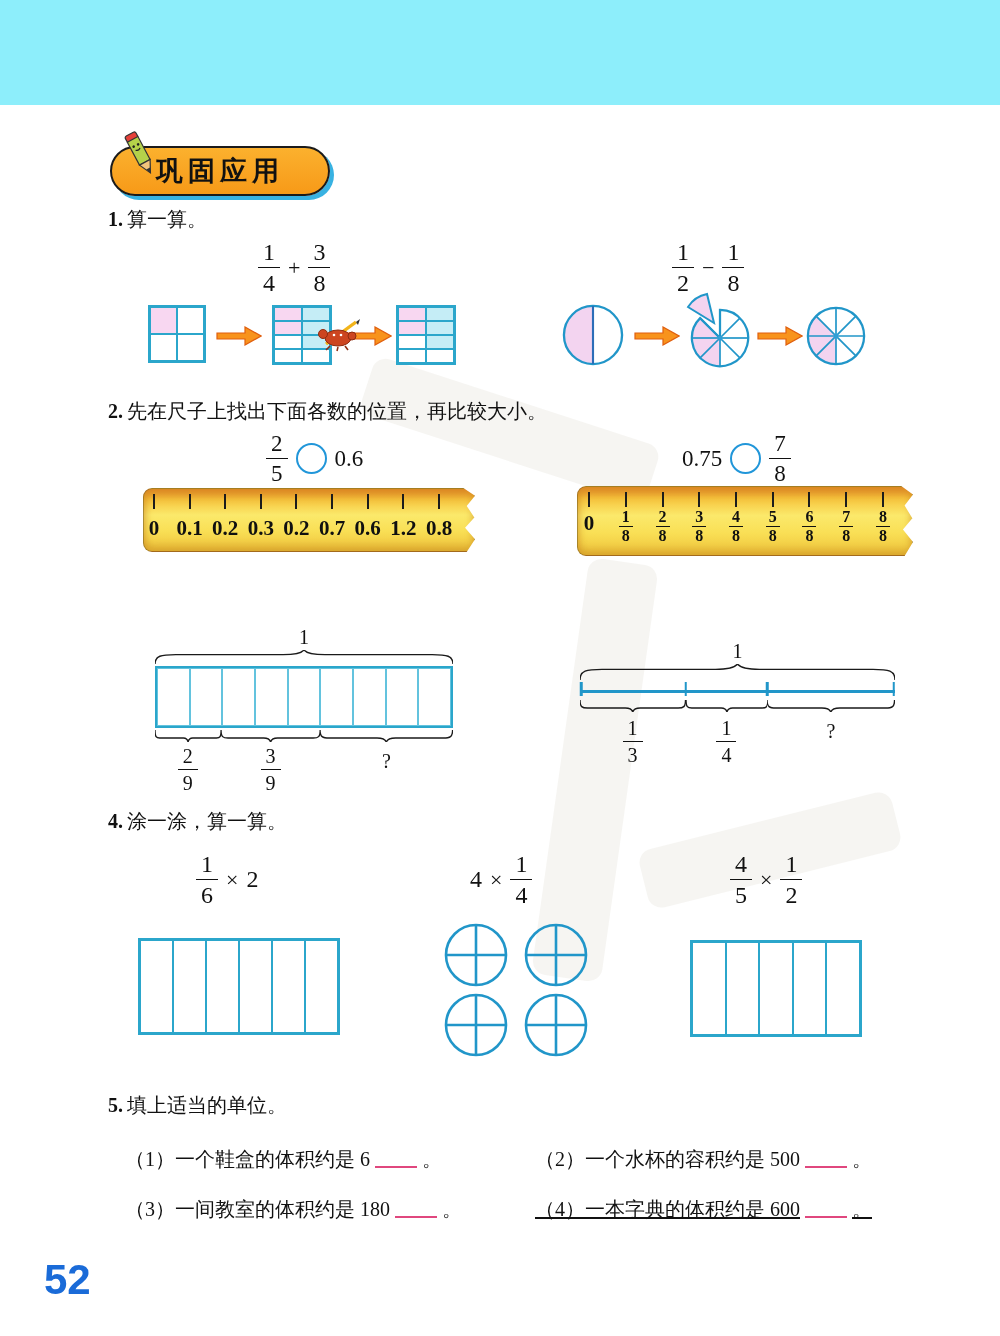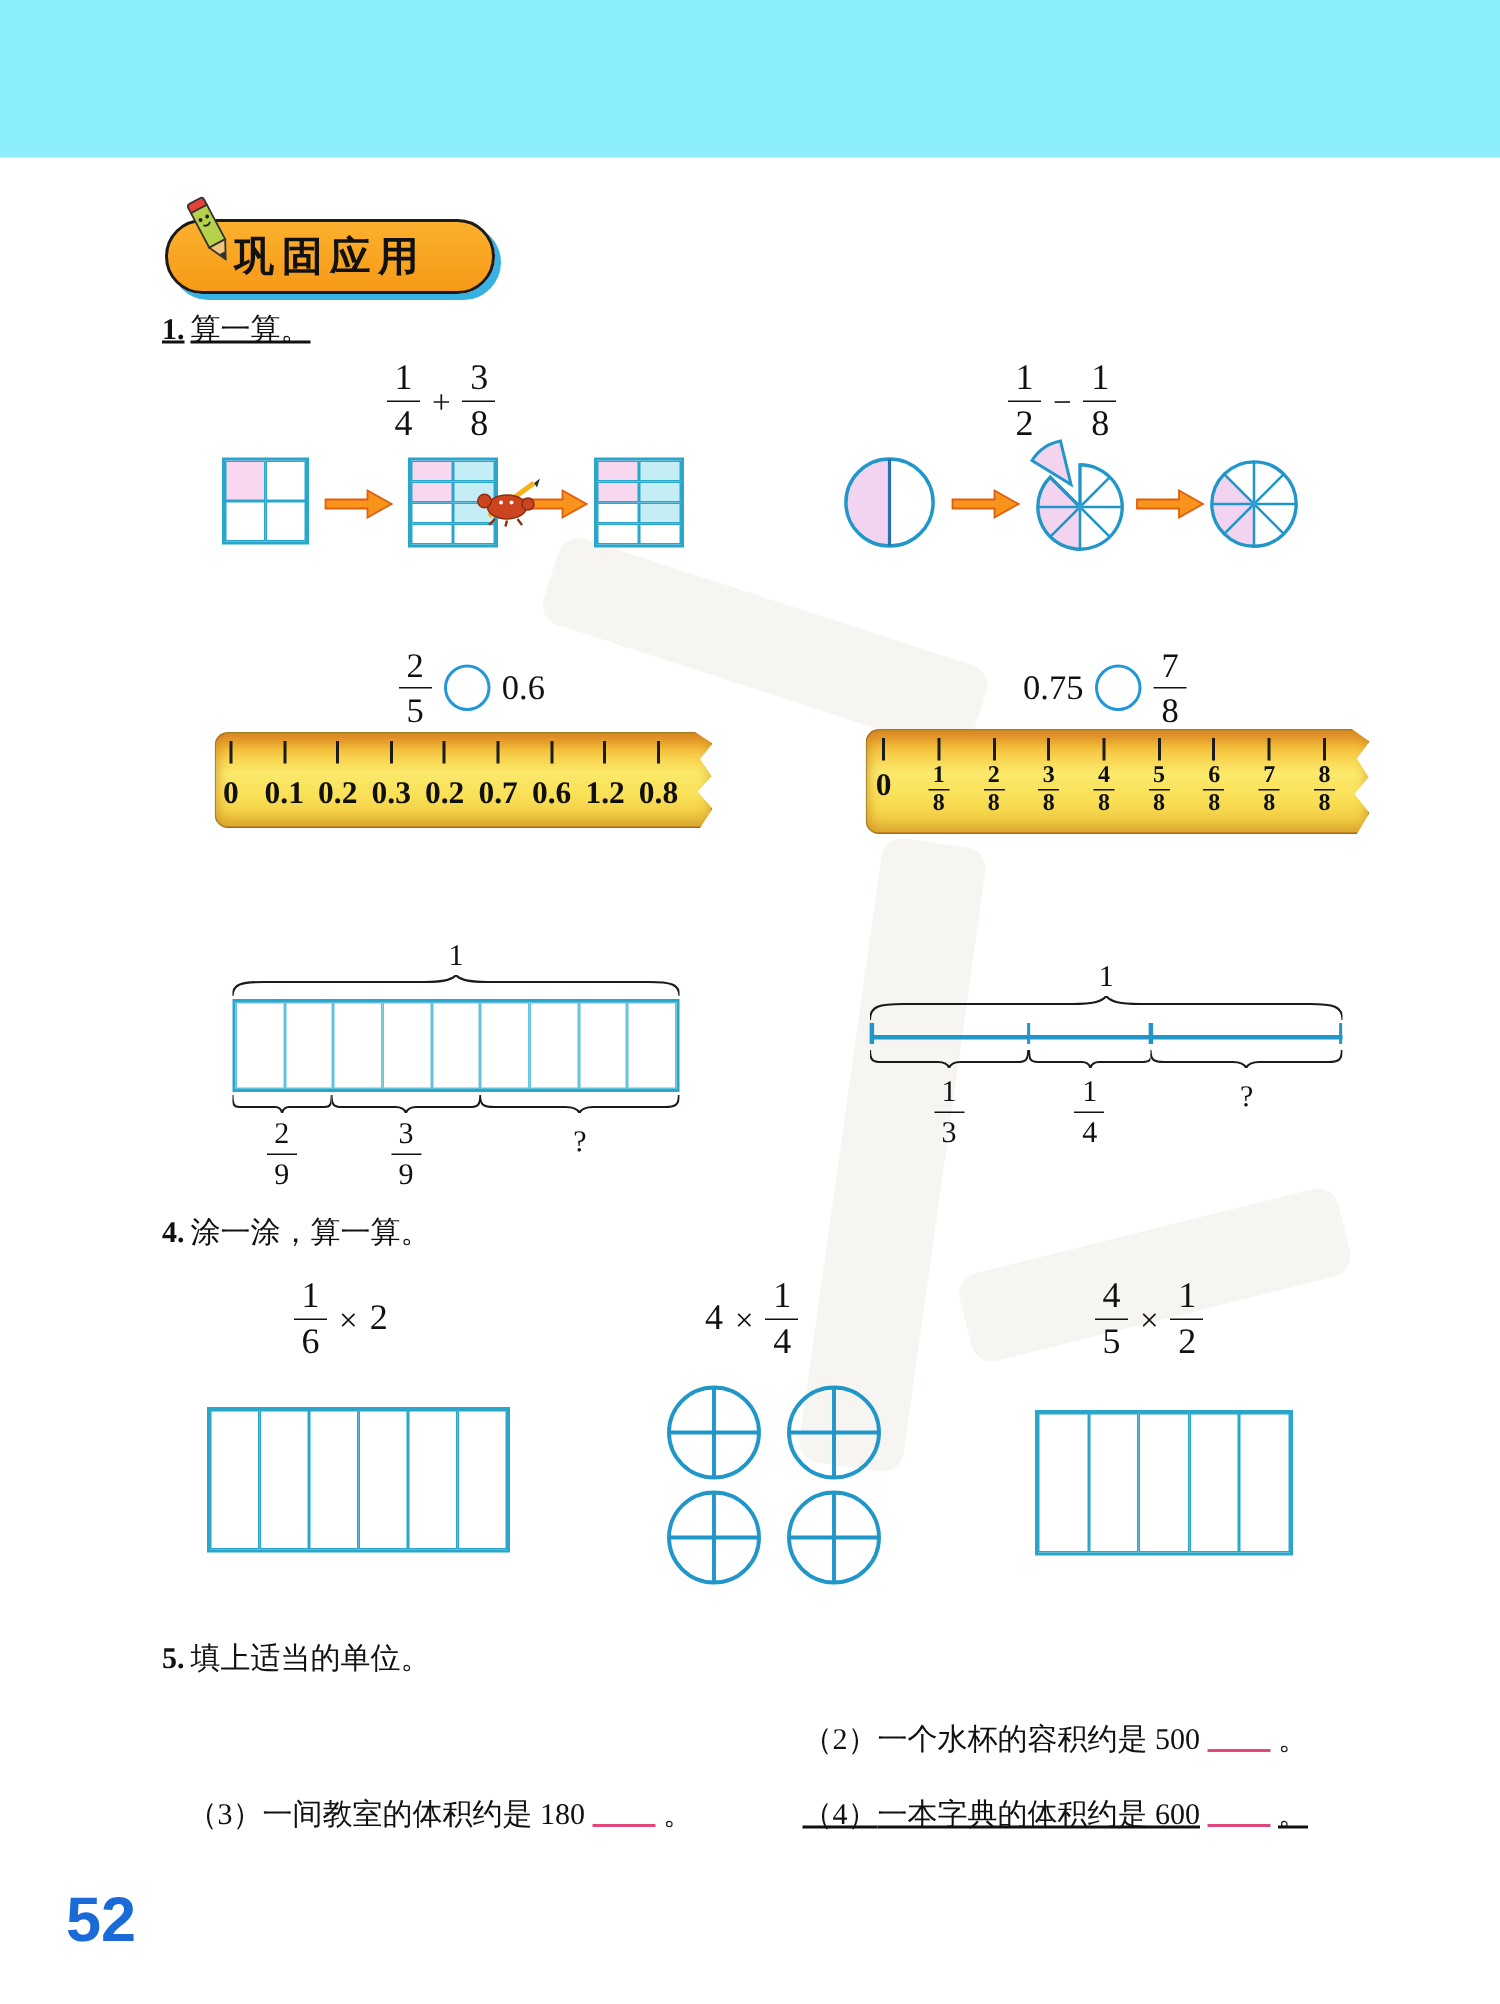--- a/index.html
+++ b/index.html
@@ -112,21 +112,21 @@
           <polygon points="18,42 22,42 20,47" fill="#333"></polygon>
           <circle cx="17.5" cy="16" r="1.3" fill="#222"></circle>
           <circle cx="22.5" cy="16" r="1.3" fill="#222"></circle>
           <path d="M17.5 20 Q20 22.5 22.5 20" fill="none" stroke="#222" stroke-width="1.2"></path>
         </g>
       </svg>
     </span>
     <span class="badge-title">巩固应用</span>
   </div>
 
-  <div class="abs q-head" style="left:108px;top:206px;text-decoration:underline;">
+  <div class="abs q-head" style="left:108px;top:206px;">
     <span class="q-no">1.</span><span>算一算。</span>
   </div>
 
   <div class="abs expr" style="left:258px;top:240px;">
     <span class="frac">
         <span class="fn">1</span>
         <span class="fd">4</span>
       </span>
     <span class="op">+</span>
     <span class="frac">
@@ -257,20 +257,23 @@
       <g stroke="#2196c9" stroke-width="1.8">
         <line x1="32" y1="2" x2="32" y2="62"></line>
           <line x1="2" y1="32" x2="62" y2="32"></line>
         <line x1="10.8" y1="10.8" x2="53.2" y2="53.2"></line>
           <line x1="10.8" y1="53.2" x2="53.2" y2="10.8"></line>
       </g>
       <rect x="30" y="30" width="4" height="4" fill="#2f9fd8"></rect>
     </svg>
   </div>
 
+  <div class="abs q-head" style="left:108px;top:398px;">
+    <span class="q-no">2.</span><span>先在尺子上找出下面各数的位置，再比较大小。</span>
+  </div>
 
   <div class="abs expr" style="left:266px;top:432px;font-size:23px;">
     <span class="frac">
         <span class="fn">2</span>
         <span class="fd">5</span>
       </span>
     <span style="display:inline-block;width:31px;height:31px;border:2.6px solid #2196d9;border-radius:50%;"></span>
     <span>0.6</span>
   </div>
 
@@ -499,20 +502,23 @@
       <div></div>
       <div></div>
       <div></div>
       <div></div>
   </div>
 
   <div class="abs q-head" style="left:108px;top:1092px;">
     <span class="q-no">5.</span><span>填上适当的单位。</span>
   </div>
 
+  <div class="fill-item" style="left:125px;top:1146px;">
+    <span>（1）</span><span>一个鞋盒的体积约是 6</span><span class="blank"></span><span>。</span>
+  </div>
   <div class="fill-item" style="left:535px;top:1146px;">
     <span>（2）</span><span>一个水杯的容积约是 500</span><span class="blank"></span><span>。</span>
   </div>
   <div class="fill-item" style="left:125px;top:1196px;">
     <span>（3）</span><span>一间教室的体积约是 180</span><span class="blank"></span><span>。</span>
   </div>
   <div class="fill-item" style="left:535px;top:1196px;text-decoration:underline;">
     <span>（4）</span><span>一本字典的体积约是 600</span><span class="blank"></span><span>。</span>
   </div>
 

